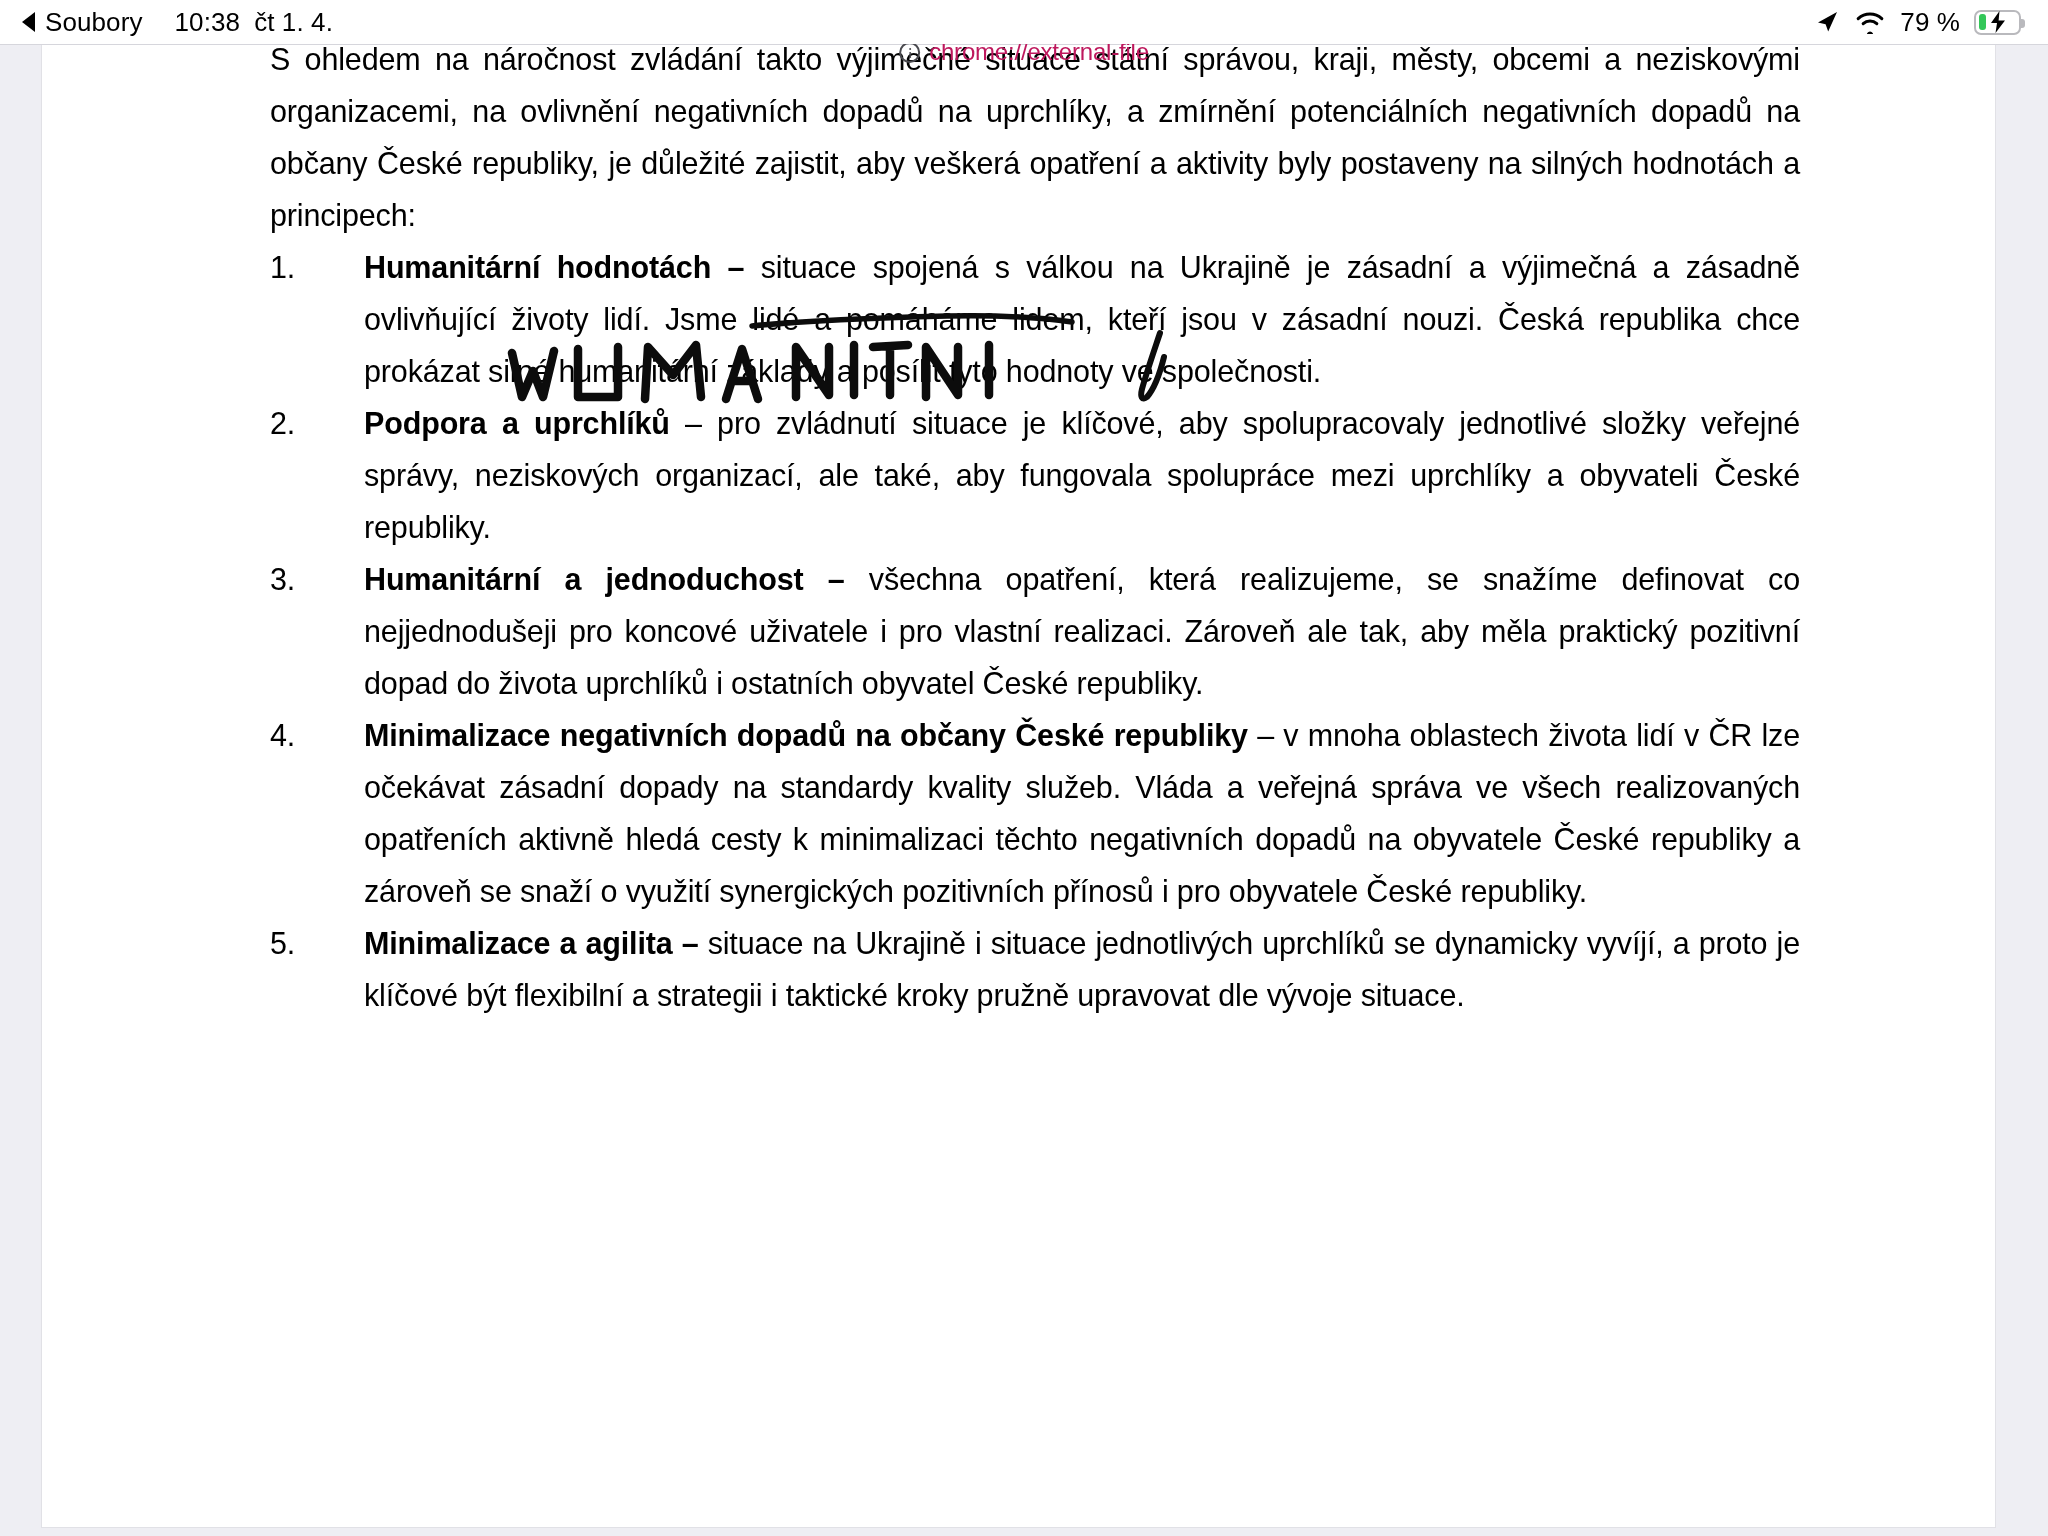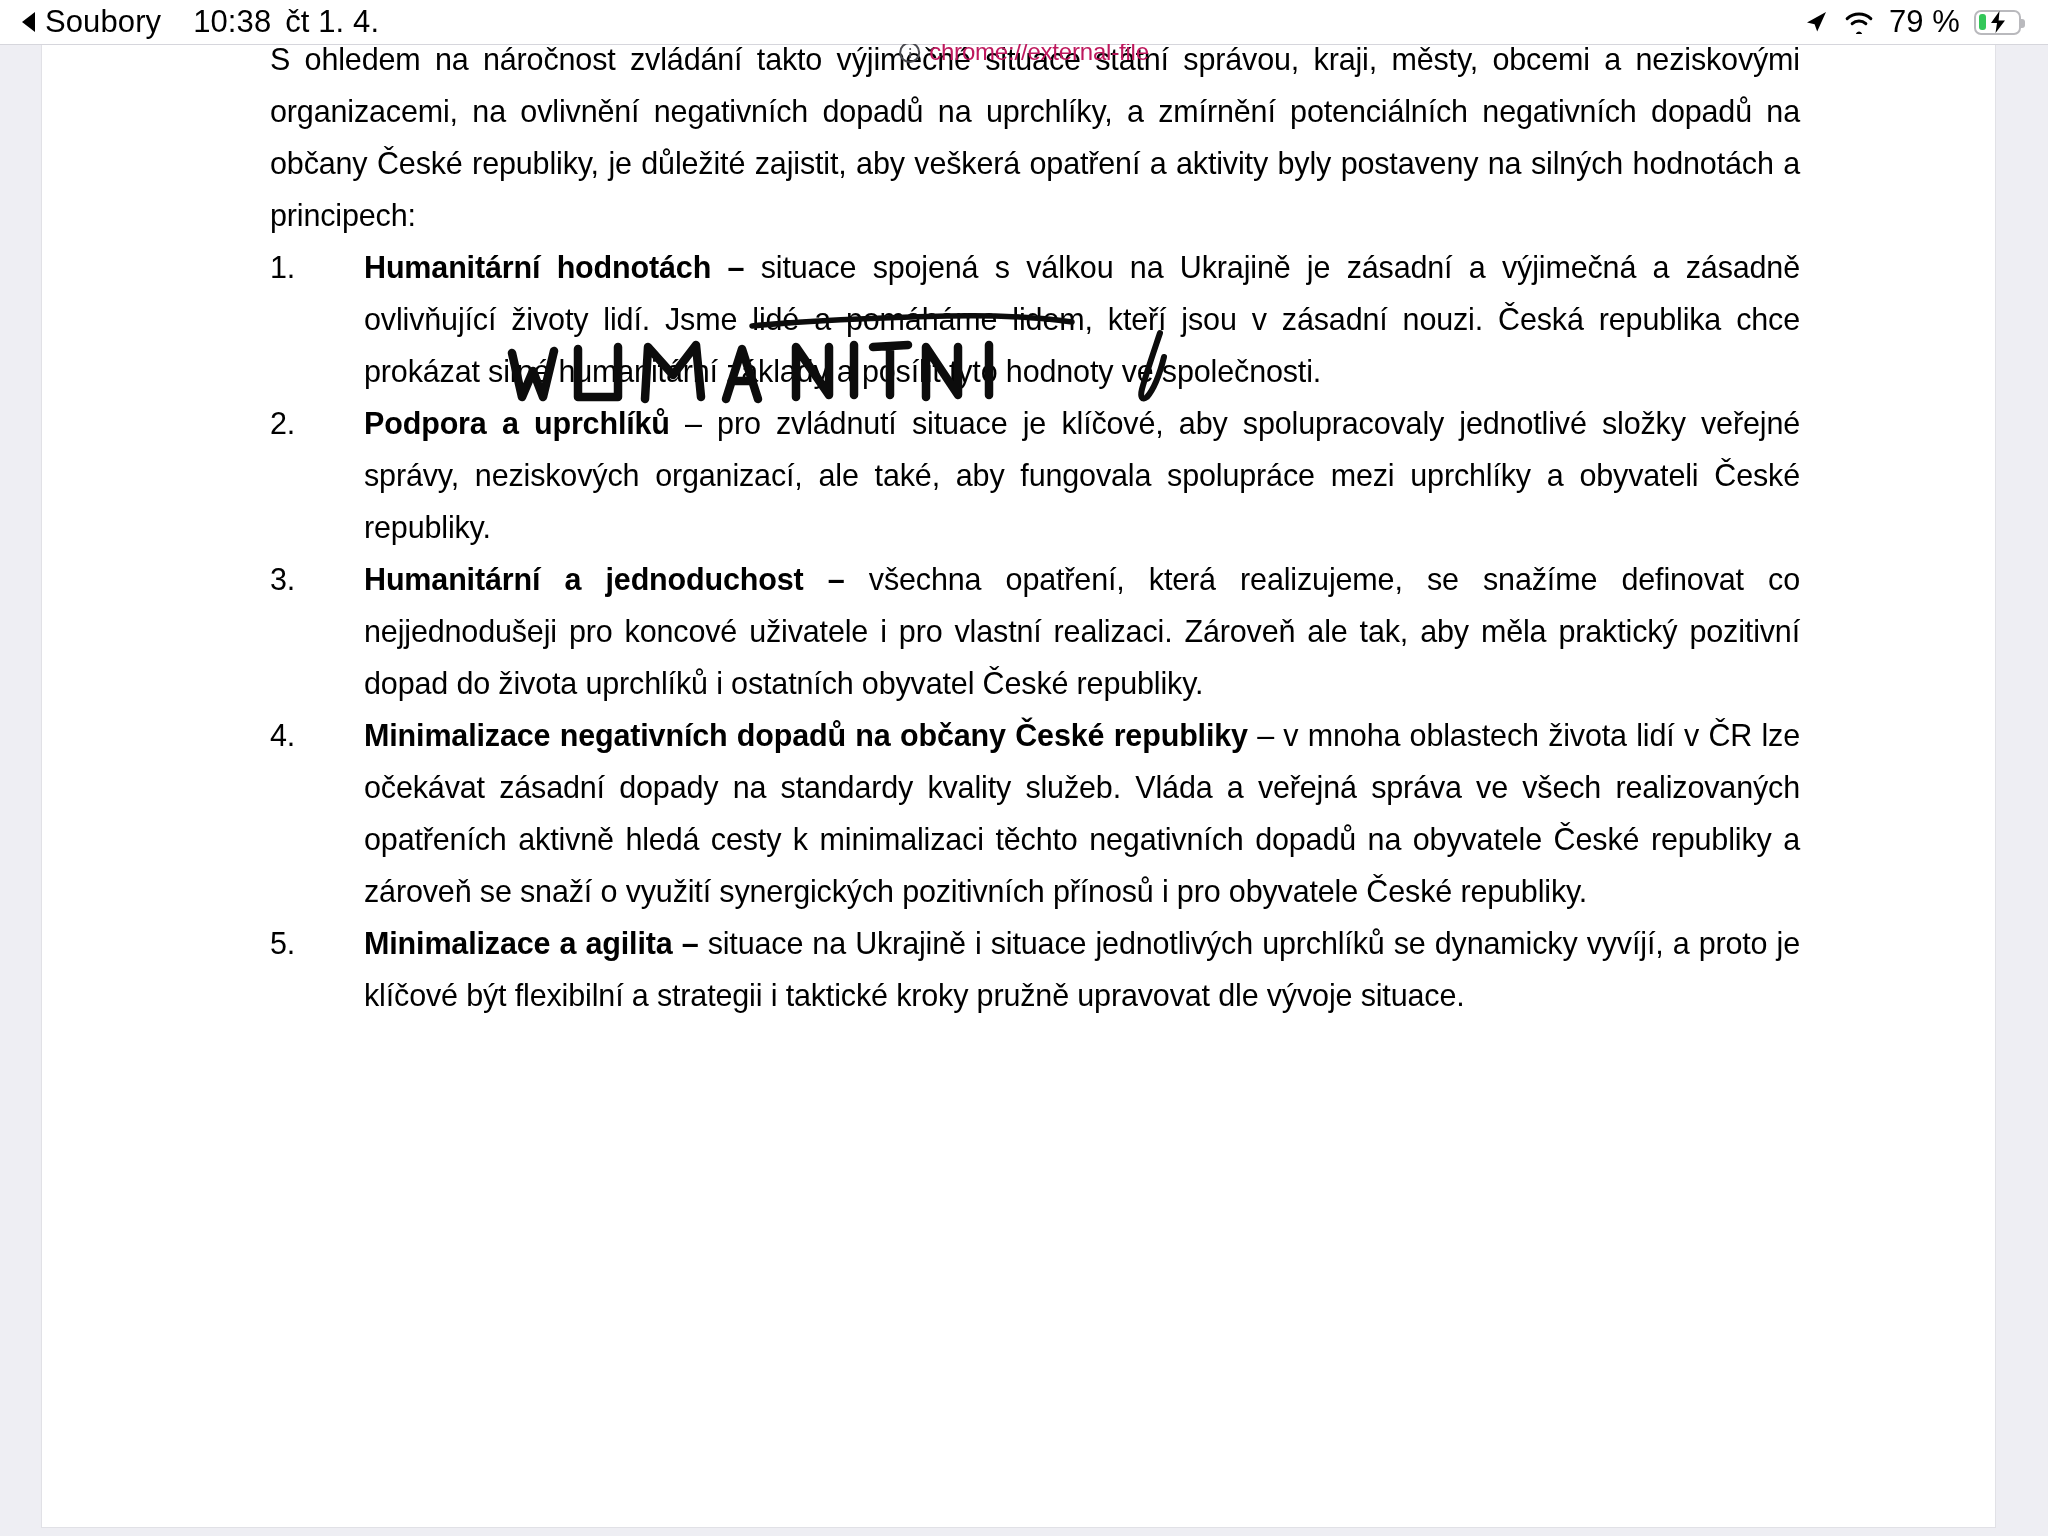--- a/index.html
+++ b/index.html
@@ -21,21 +21,21 @@
     display: flex;
     align-items: center;
     justify-content: space-between;
     padding: 0 22px;
     z-index: 40;
   }
   .status-left, .status-right {
     display: flex;
     align-items: center;
     gap: 14px;
-    font-size: 31px;
+    font-size: 26px;
     color: #000;
     letter-spacing: 0.1px;
   }
   .back-tri {
     width: 0; height: 0;
     border-top: 10px solid transparent;
     border-bottom: 10px solid transparent;
     border-right: 13px solid #000;
     margin-right: -4px;
   }

